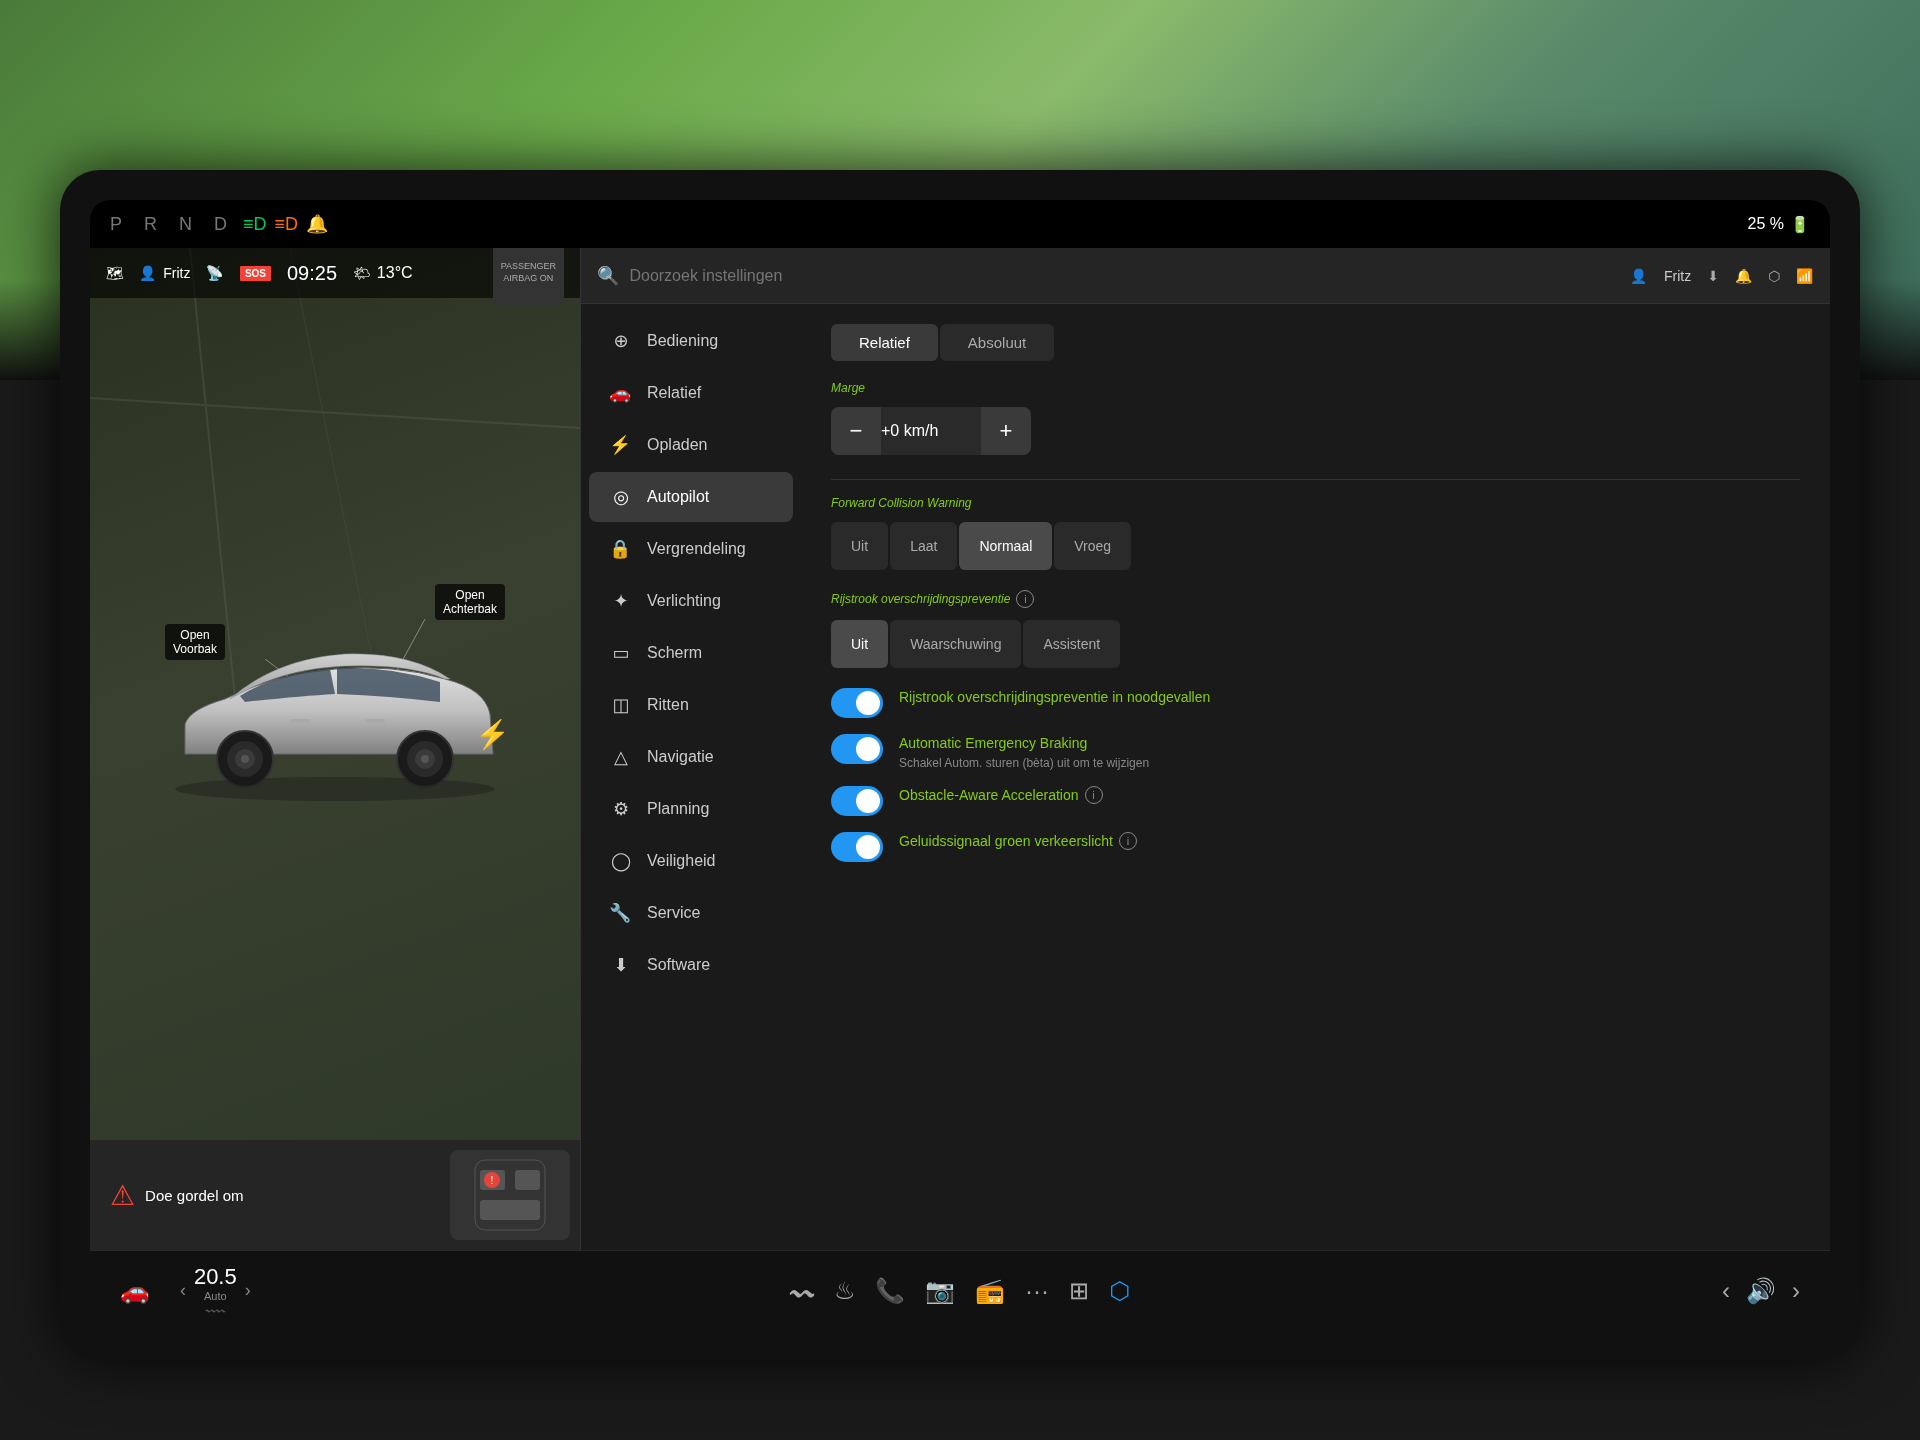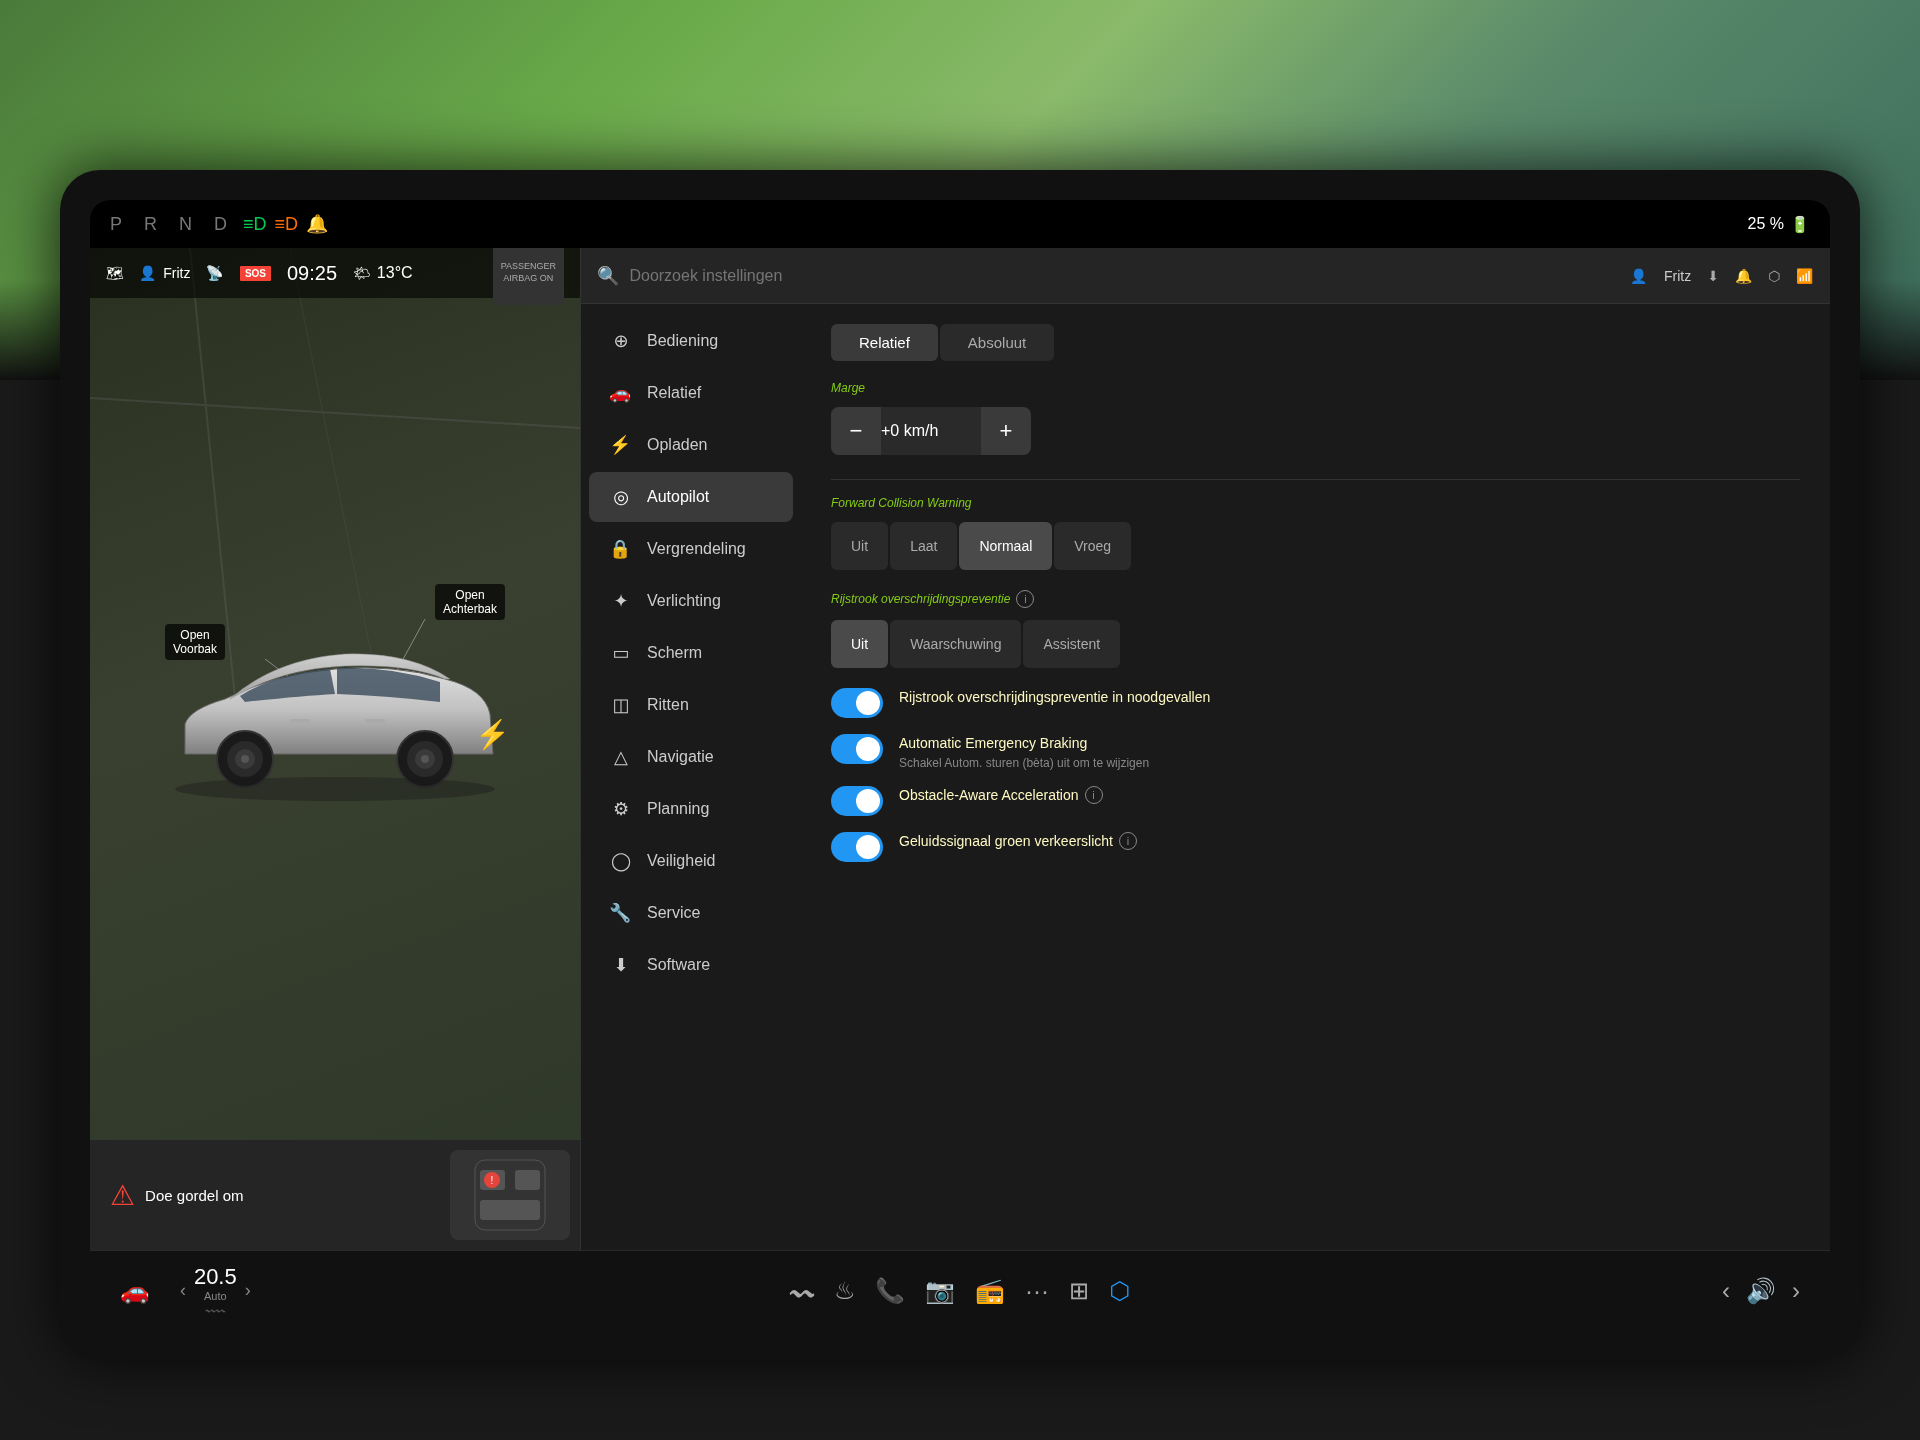--- a/index.html
+++ b/index.html
@@ -394,21 +394,21 @@
       content: '';
       position: absolute;
       right: 3px;
       top: 3px;
       width: 24px;
       height: 24px;
       background: #fff;
       border-radius: 50%;
     }
     .toggle-label {
-      color: #fef9c3;
+      color: #84cc16;
       font-size: 14px;
       line-height: 1.4;
     }
     .toggle-sublabel {
       color: #888;
       font-size: 12px;
       margin-top: 2px;
     }
 
     

